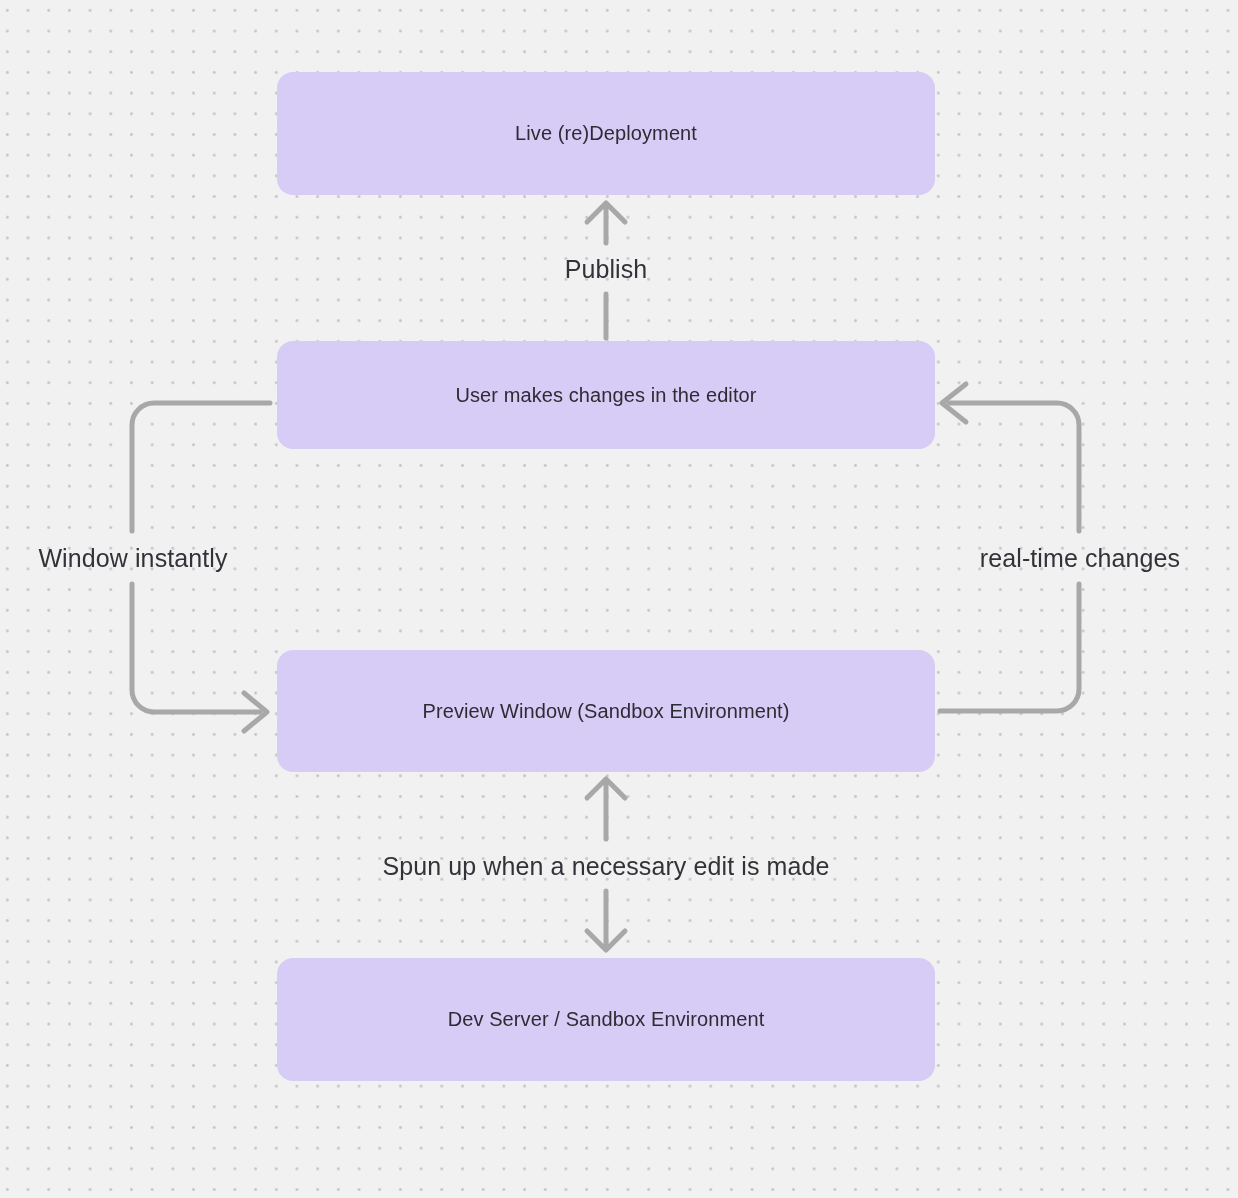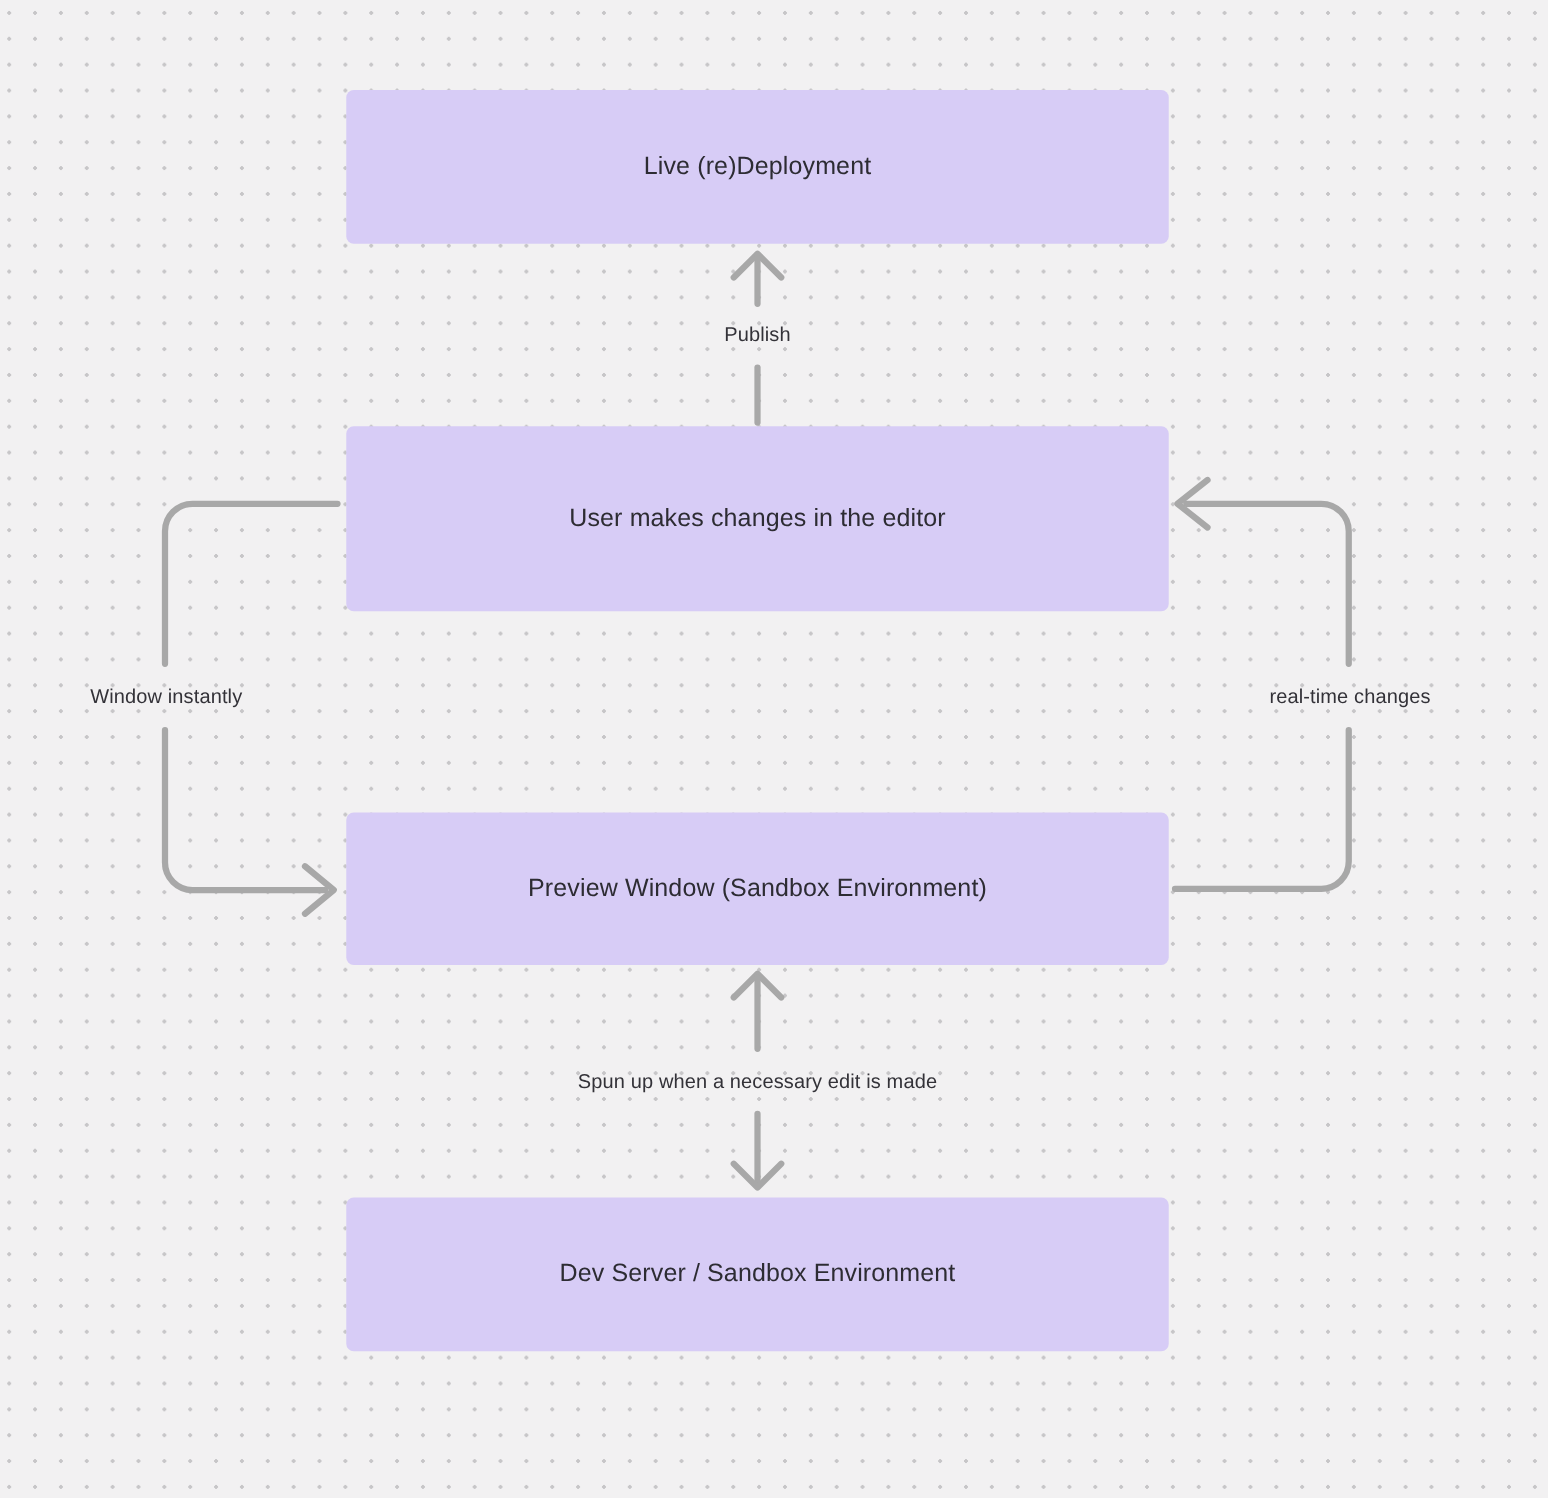--- a/index.html
+++ b/index.html
@@ -31,38 +31,38 @@
     stroke-width: 5;
     stroke-linecap: round;
     stroke-linejoin: round;
   }
   .node {
     position: absolute;
     left: 277px;
     width: 658px;
     height: 123px;
     background: #d7ccf6;
-    border-radius: 6px;
+    border-radius: 16px;
     display: flex;
     align-items: center;
     justify-content: center;
   }
   .node span {
     font-size: 20px;
     color: #2d2c33;
     letter-spacing: 0.1px;
   }
   .node-1 { top: 72px; }
-  .node-2 { top: 341px; height: 148px; }
+  .node-2 { top: 341px; height: 108px; }
   .node-3 { top: 650px; height: 122px; }
   .node-4 { top: 958px; }
   .edge-label {
     position: absolute;
     transform: translate(-50%, -50%);
-    font-size: 16px;
+    font-size: 25px;
     color: #333238;
     white-space: nowrap;
     letter-spacing: 0.1px;
   }
   .lbl-publish   { left: 606px;  top: 269px; }
   .lbl-updates   { left: 133px;  top: 558px; }
   .lbl-feedback  { left: 1080px; top: 558px; }
   .lbl-spun      { left: 606px;  top: 866px; }
 </style>
 </head>

